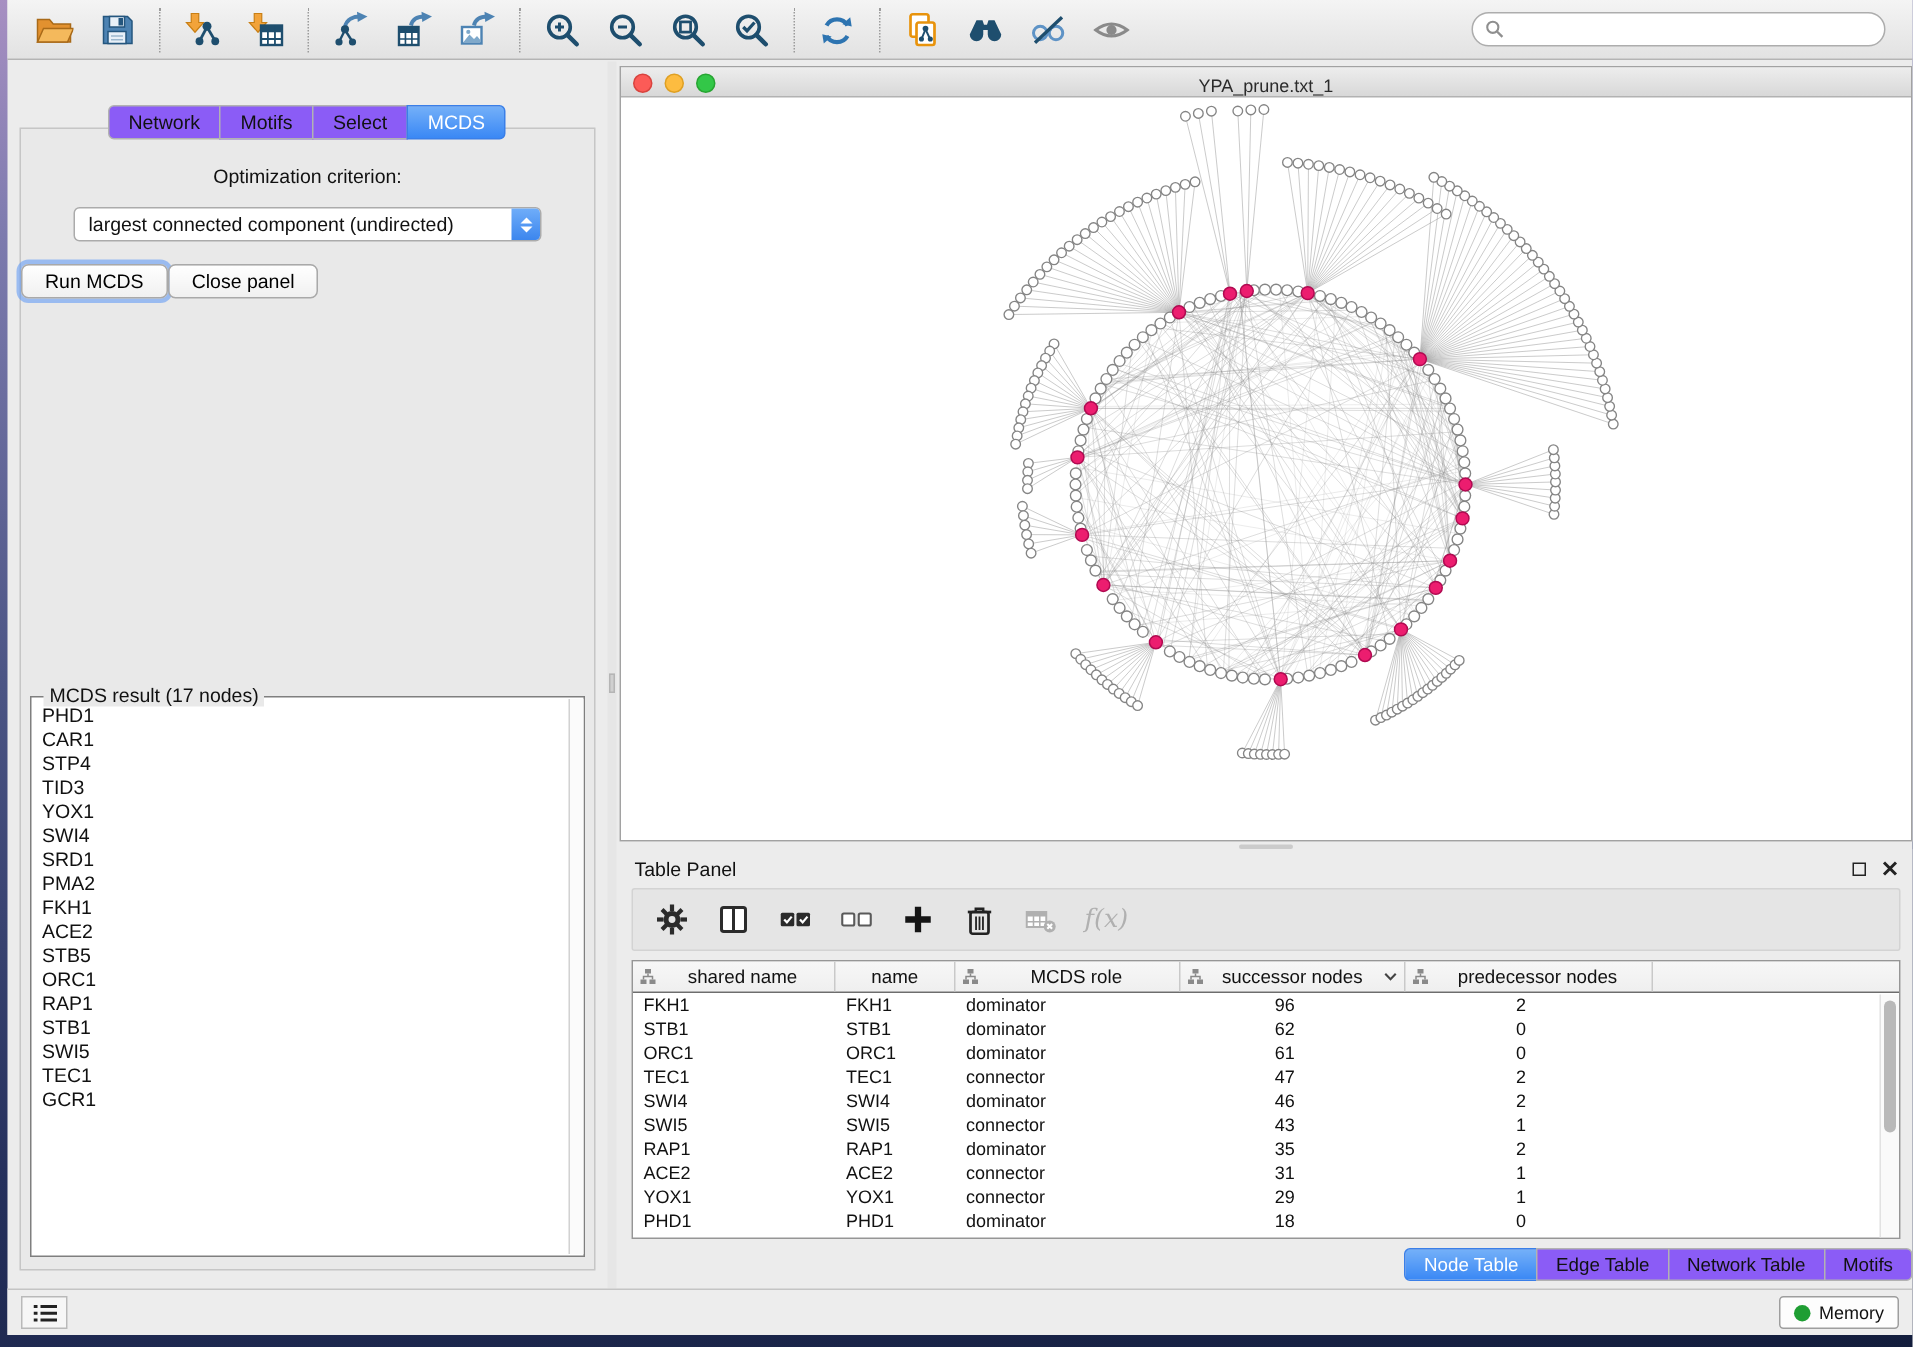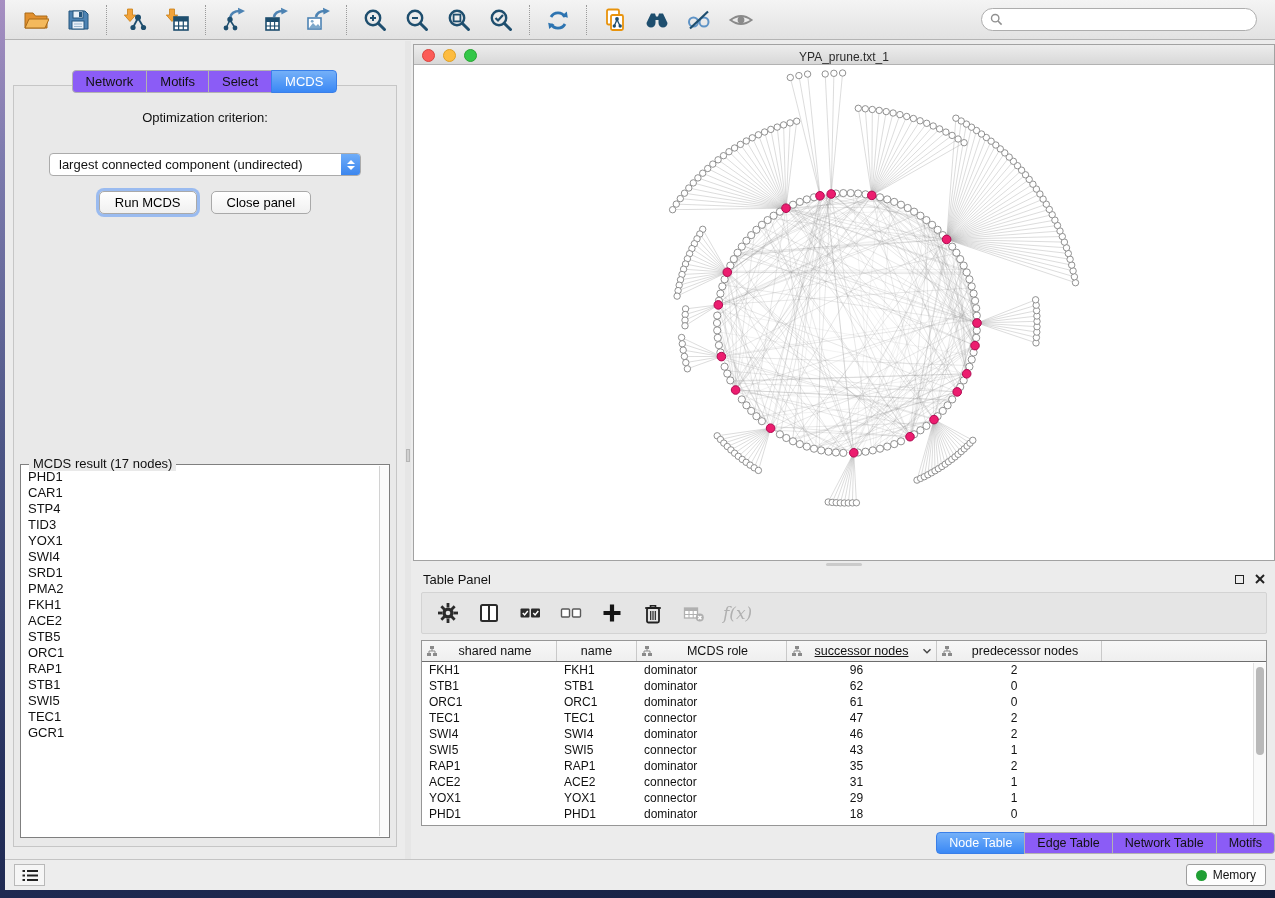--- a/index.html
+++ b/index.html
@@ -31,27 +31,27 @@
   .win-btns { margin-left:auto; display:flex; align-items:center; gap:11px; }
   .float-ic { width:9px; height:9px; border:1.6px solid #222; }
   .close-ic svg { width:10px; height:10px; display:block; }
   .cp-tabs { position:absolute; top:29px; left:0; right:0; display:flex; justify-content:center; z-index:3; }
   .cp-tab, .bt-tab { font-size:13px; padding:3px 13px; background:#8b5cf6; border:1px solid #b2b2b2; margin-left:-1px; cursor:default; }
   .cp-tab:first-child, .bt-tab:first-child { border-radius:4px 0 0 4px; }
   .cp-tab:last-child,  .bt-tab:last-child  { border-radius:0 4px 4px 0; }
   .cp-tab.active, .bt-tab.active { background:linear-gradient(#74b0f8,#3a88f5); border-color:#3a7fe8; color:#fff; }
   .cp-content { position:absolute; top:44px; left:8px; right:8px; bottom:12px; background:#e9e9e9; border:1px solid #c6c6c6; }
   .opt-label { margin-top:24px; text-align:center; font-size:13px; }
-  .select { position:relative; width:312px; height:23px; margin:28px auto 0; background:#fff; border:1px solid #ababab; border-radius:4px; font-size:13px; line-height:21px; padding-left:9px; }
+  .select { position:relative; width:312px; height:23px; margin:13px auto 0; background:#fff; border:1px solid #ababab; border-radius:4px; font-size:13px; line-height:21px; padding-left:9px; }
   .select .stepper { position:absolute; right:0; top:0; width:19px; height:21px; border-radius:0 3px 3px 0;
     background:linear-gradient(#6fadf9,#3c86ee); display:flex; flex-direction:column; align-items:center; justify-content:center; gap:2px; }
   .stepper i { display:block; width:0; height:0; border-left:4px solid transparent; border-right:4px solid transparent; }
   .stepper .up { border-bottom:4px solid #fff; }
   .stepper .dn { border-top:4px solid #fff; }
-  .btn-row { margin-top:15px; display:flex; justify-content:center; gap:14px; }
+  .btn-row { margin-top:15px; display:flex; justify-content:flex-start; }
   .btn { font-size:13px; font-family:"Liberation Sans",sans-serif; padding:3px 15px; background:linear-gradient(#ffffff,#f0f0f0);
     border:1px solid #a9a9a9; border-radius:5px; cursor:default; }
   .btn.focus-ring { box-shadow:0 0 0 3px rgba(90,150,245,.55); }
   .groupbox { position:absolute; left:6px; right:6px; top:378px; bottom:8px; background:#fff; border:1px solid #7f7f7f; }
   .gb-title { position:absolute; top:-9px; left:8px; background:#e9e9e9; padding:0 4px; font-size:13px; }
   .gb-list { position:absolute; top:4px; left:0; right:11px; bottom:0; overflow:hidden; }
   .gb-list div { font-size:13px; line-height:16px; padding-left:7px; }
   .gb-scroll { position:absolute; top:1px; right:0; bottom:1px; width:10px; background:#fbfbfb; border-left:1px solid #d2d2d2; }
 
   .v-splitter { position:absolute; left:400px; top:0; width:6px; bottom:0; background:#e6e6e6; }
@@ -1128,21 +1128,21 @@
               </div>
               <div class="th" style="width: 150px;">
                 <svg class="col-tree" viewBox="0 0 12 12">
                   <rect x="4" y="1" width="4" height="3" fill="#8a8a8a"></rect>
                   <rect x="1" y="8" width="4" height="3" fill="#8a8a8a"></rect>
                   <rect x="7" y="8" width="4" height="3" fill="#8a8a8a"></rect>
                   <path d="M6 4v2M3 8V6h6v2" stroke="#8a8a8a" fill="none"></path>
                 </svg>
                 <span class="th-label">MCDS role</span>
               </div>
-              <div class="th" style="width: 150px; text-decoration: underline;">
+              <div class="th" style="width: 150px;">
                 <svg class="col-tree" viewBox="0 0 12 12">
                   <rect x="4" y="1" width="4" height="3" fill="#8a8a8a"></rect>
                   <rect x="1" y="8" width="4" height="3" fill="#8a8a8a"></rect>
                   <rect x="7" y="8" width="4" height="3" fill="#8a8a8a"></rect>
                   <path d="M6 4v2M3 8V6h6v2" stroke="#8a8a8a" fill="none"></path>
                 </svg>
                 <span class="th-label">successor nodes</span>
                 <svg class="col-chev" viewBox="0 0 10 7">
                   <path d="M1.5 1.2 5 4.8 8.5 1.2" stroke="#444" stroke-width="1.4" fill="none"></path>
                 </svg>

